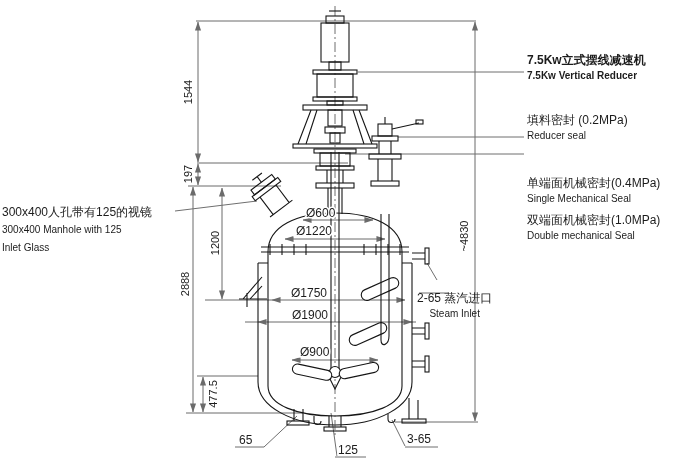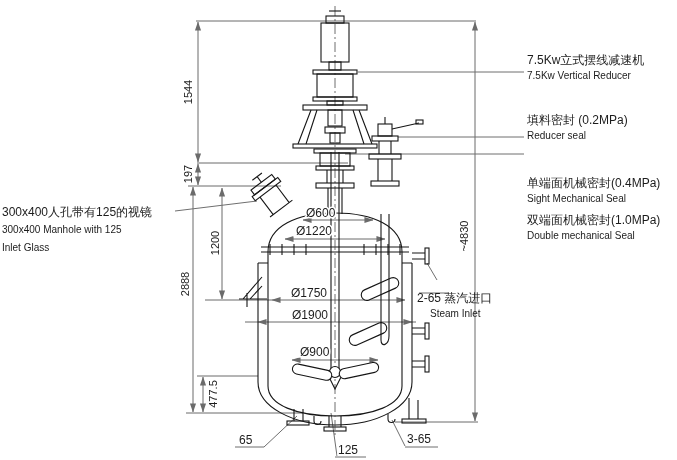--- a/index.html
+++ b/index.html
@@ -14,21 +14,21 @@
   .ldr{stroke:#6f6f6f;stroke-width:1;fill:none;}
   .cl{stroke:#4a4a4a;stroke-width:0.8;fill:none;stroke-dasharray:10 3 2 3;}
   text{font-family:"Liberation Sans","DejaVu Sans",sans-serif;}
   .dt{fill:#1c1c1c;font-size:12px;paint-order:stroke;stroke:#ffffff;stroke-width:3px;}
   .dtv{fill:#1c1c1c;font-size:11px;text-anchor:middle;paint-order:stroke;stroke:#ffffff;stroke-width:3px;}
   .lbl{position:absolute;white-space:nowrap;}
   .lbl .zh{display:block;font-size:12px;line-height:16px;}
   .lbl .en{display:block;font-size:10px;line-height:16px;}
   .lbl-manhole .zh,.lbl-manhole .en{line-height:18px;}
   .lbl-steam .zh,.lbl-steam .en{line-height:15px;}
-  .lbl-steam .en{margin-left:13px;}
+  .lbl-steam .en{margin-left:0;text-align:center;}
 </style>
 </head>
 <body>
 
 <div class="stage">
 
 <svg width="677" height="460" viewBox="0 0 677 460">
   <defs>
     <marker id="arr" viewBox="0 0 10 10" refX="9.5" refY="5" markerWidth="9" markerHeight="9" orient="auto-start-reverse">
       <path d="M0,1.6 L10,5 L0,8.4 z" fill="#6b6b6b"></path>
@@ -176,33 +176,33 @@
     <text class="dt" x="296" y="235">Ø1220</text>
     <text class="dt" x="291" y="297">Ø1750</text>
     <text class="dt" x="292" y="319">Ø1900</text>
     <text class="dt" x="300" y="356">Ø900</text>
     <text class="dt" x="239" y="444">65</text>
     <text class="dt" x="338" y="454">125</text>
     <text class="dt" x="407" y="443">3-65</text>
   </g>
 </svg>
 
-  <div class="lbl" style="left:527px;top:52px;">
+  <div class="lbl" style="left:527px;top:52px;font-weight:bold;">
     <span class="zh">7.5Kw立式摆线减速机</span>
     <span class="en">7.5Kw Vertical Reducer</span>
   </div>
 
   <div class="lbl" style="left:527px;top:112px;">
     <span class="zh">填料密封 (0.2MPa)</span>
     <span class="en">Reducer seal</span>
   </div>
 
   <div class="lbl" style="left:527px;top:175px;">
     <span class="zh">单端面机械密封(0.4MPa)</span>
-    <span class="en">Sight Mechanical Seal</span>
+    <span class="en">Single Mechanical Seal</span>
   </div>
 
   <div class="lbl" style="left:527px;top:212px;">
     <span class="zh">双端面机械密封(1.0MPa)</span>
     <span class="en">Double mechanical Seal</span>
   </div>
 
   <div class="lbl lbl-manhole" style="left:2px;top:203px;">
     <span class="zh">300x400人孔带有125的视镜</span>
     <span class="en">300x400 Manhole with 125</span>

